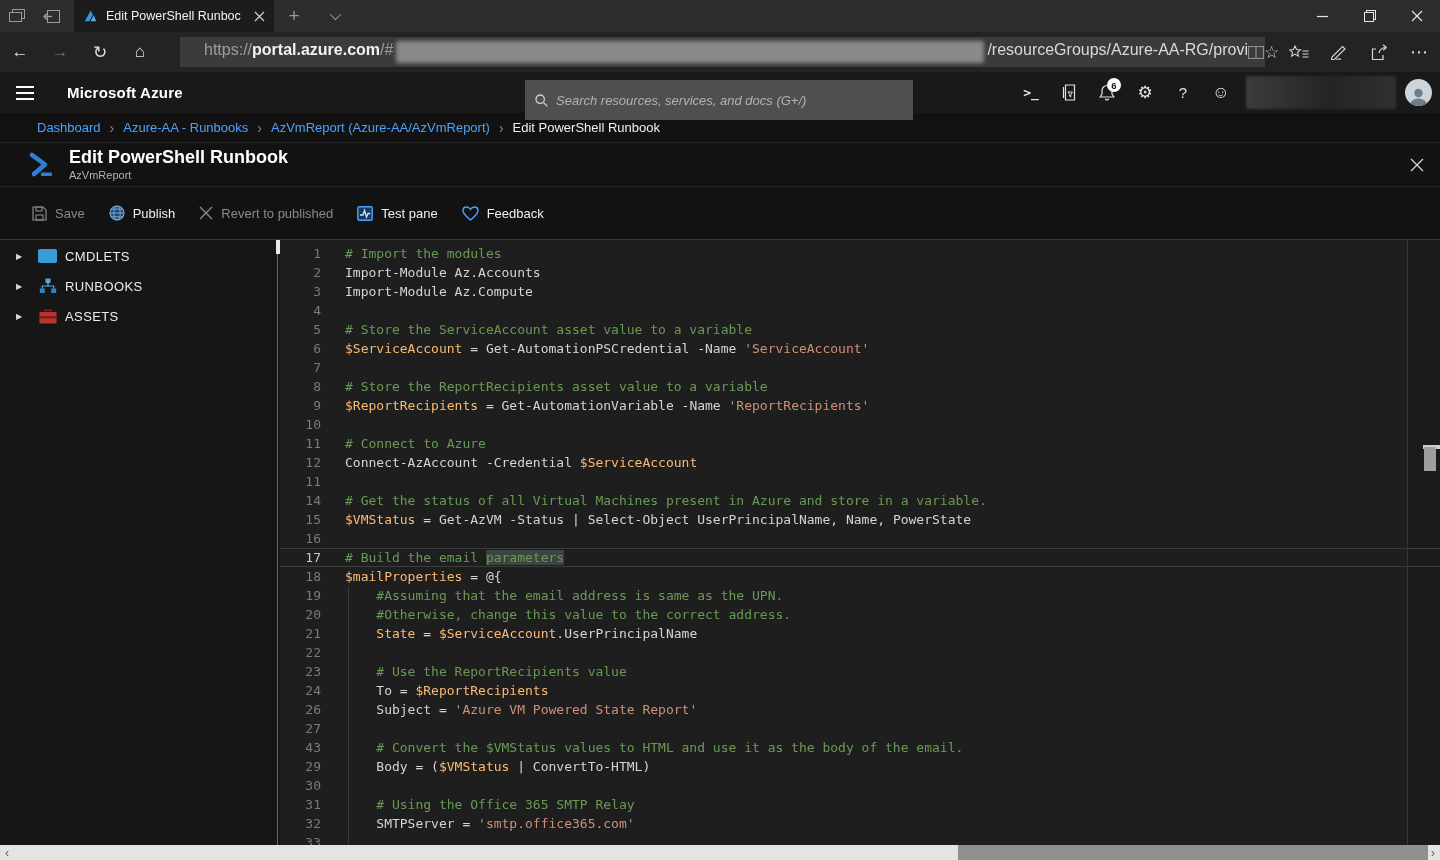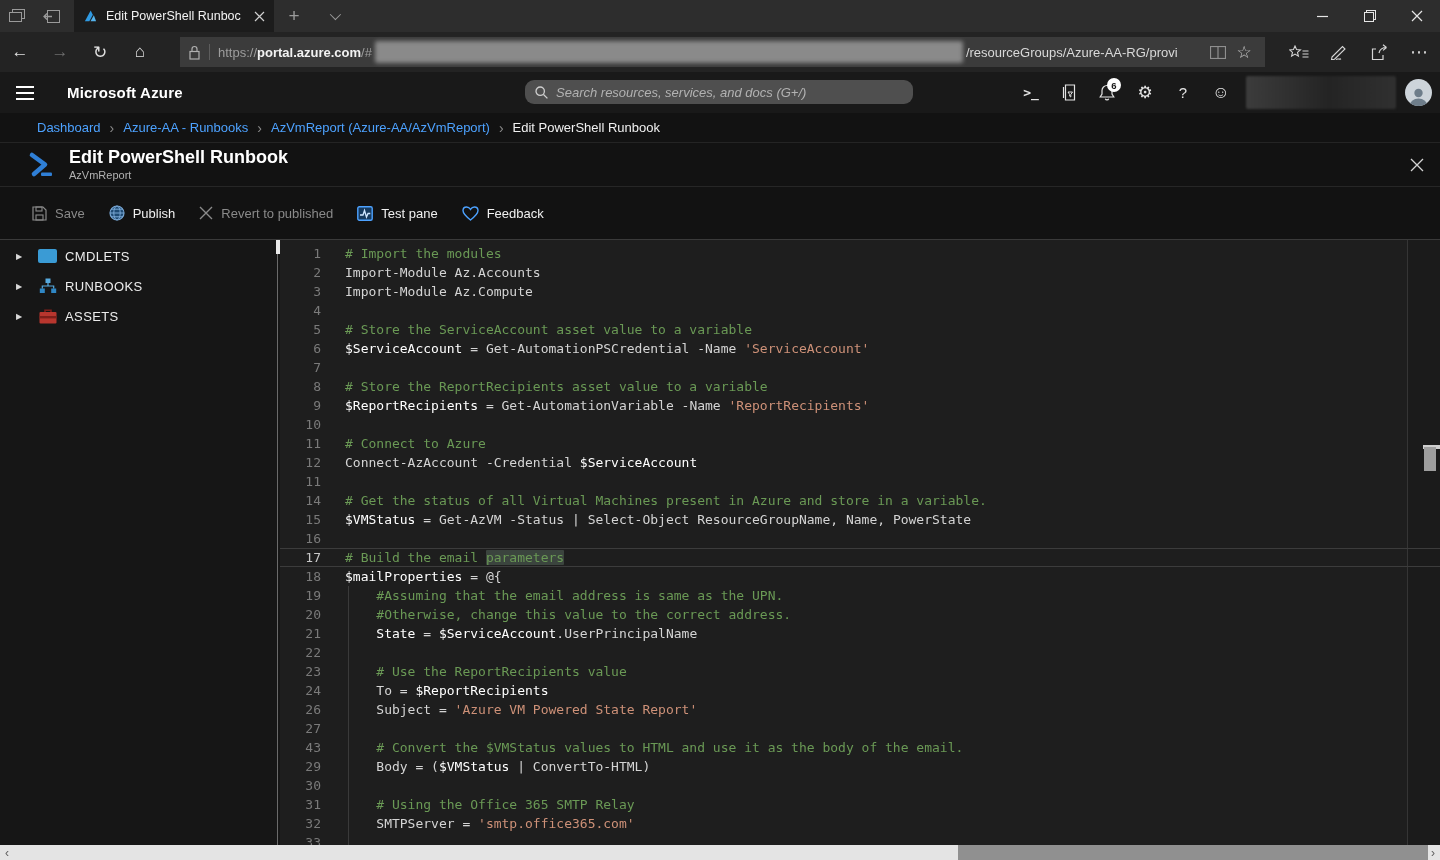--- a/index.html
+++ b/index.html
@@ -22,39 +22,39 @@
   .win-btn { width:47px; display:flex; align-items:center; justify-content:center; }
 
   
   .navbar { height:40px; background:#232323; display:flex; align-items:center; }
   .nav-btn { width:40px; height:40px; display:flex; align-items:center; justify-content:center;
              font-size:17px; color:#e0e0e0; }
   .nav-btn.dim { color:#6d6d6d; }
   .addressbar { margin-left:20px; width:1085px; height:30px; background:#3b3b3b;
                 display:flex; align-items:center; padding:0 8px; }
   .ab-div { width:1px; height:16px; background:#5d5d5d; margin:0 8px; }
-  .url { font-size:13px; color:#9d9d9d; white-space:nowrap; display:flex; align-items:center; }
+  .url { font-size:16px; color:#9d9d9d; white-space:nowrap; display:flex; align-items:flex-start; }
   .url b { color:#f2f2f2; font-weight:600; }
   .url-redacted { width:588px; height:22px; background:#8a8a8a; border-radius:2px;
                   margin:0 3px; filter:blur(2px); }
   .url-suffix { color:#d9d9d9; }
   .ab-icon { width:26px; display:flex; align-items:center; justify-content:center;
              color:#c9c9c9; font-size:15px; }
   .hub-row { margin-left:14px; display:flex; }
   .hub-btn { width:40px; height:40px; display:flex; align-items:center; justify-content:center;
              color:#d6d6d6; font-size:18px; }
 
   
   .az-header { height:41px; background:#191919; display:flex; align-items:center; position:relative; }
   .hamburger { width:50px; height:41px; display:flex; flex-direction:column; justify-content:center;
                align-items:center; gap:4px; }
   .hamburger span { display:block; width:18px; height:2px; background:#ffffff; }
   .brand { color:#ffffff; font-size:15px; font-weight:700; letter-spacing:.2px; margin-left:17px; }
-  .gsearch { position:absolute; left:525px; top:8px; width:388px; height:24px; background:#4f4f4f;
-             border-radius:9px; display:flex; align-items:center; padding:0 10px; gap:8px; }
+  .gsearch { position:absolute; left:525px; top:8px; width:388px; height:40px; background:#4f4f4f;
+             border-radius:0; display:flex; align-items:center; padding:0 10px; gap:8px; }
   .gsearch input { flex:1; border:none; outline:none; background:transparent; font-style:italic;
                    font-size:13px; color:#e8e8e8; font-family:"Liberation Sans",sans-serif; }
   .gsearch input::placeholder { color:#b2b2b2; }
   .az-right { margin-left:auto; display:flex; align-items:center; }
   .az-icon { width:38px; height:41px; display:flex; align-items:center; justify-content:center;
              color:#e4e4e4; font-size:16px; position:relative; }
   .cloudshell { font-family:"DejaVu Sans Mono",monospace; font-size:13px; font-weight:700; }
   .badge { position:absolute; top:6px; right:5px; min-width:14px; height:14px; border-radius:7px;
            background:#ffffff; color:#1a1a1a; font-size:9.5px; font-weight:700;
            display:flex; align-items:center; justify-content:center; padding:0 3px; }
@@ -101,21 +101,21 @@
   
   .editor { flex:1; position:relative; overflow:hidden; background:#1e1e1e;
             font-family:"DejaVu Sans Mono",monospace; font-size:13px; line-height:19px;
             padding-top:4px; }
   .row { display:flex; height:19px; position:relative; z-index:1; }
   .ln { width:41px; text-align:right; color:#7a7a7a; flex:none; user-select:none; }
   .codeline { padding-left:24px; white-space:pre; flex:1; color:#d4d4d4; }
   .row.cur { box-shadow:inset 0 1px 0 #3c3c3c, inset 0 -1px 0 #3c3c3c; }
   .row.cur .ln { color:#c8c8c8; }
   .tk-c { color:#6a9955; }
-  .tk-v { color:#ffffff; }
+  .tk-v { color:#fdba74; }
   .tk-s { color:#ce9178; }
   .tk-d { color:#d4d4d4; }
   .tk-hl { background:rgba(130,160,140,.30); border-radius:1px; }
   .indent-guide { position:absolute; left:68px; top:346px; width:1px; height:277px;
                   background:#3a3a3a; z-index:0; }
   .vsb { position:absolute; right:0; top:0; height:100%; width:33px; background:#1b1b1b;
          border-left:1px solid #353535; z-index:0; }
   .vsb-thumb { position:absolute; right:4px; top:207px; width:12px; height:24px;
                background:#9e9e9e; z-index:2; }
   .vsb-cap { position:absolute; right:0; top:205px; width:17px; height:4px; background:#cfcfcf; z-index:2; }
@@ -438,21 +438,21 @@
         <div class="row">
           <span class="ln">11</span>
           <span class="codeline"></span>
         </div>
         <div class="row">
           <span class="ln">14</span>
           <span class="codeline"><span class="tk-c"># Get the status of all Virtual Machines present in Azure and store in a variable.</span></span>
         </div>
         <div class="row">
           <span class="ln">15</span>
-          <span class="codeline"><span class="tk-v">$VMStatus</span><span class="tk-d"> = Get-AzVM -Status | Select-Object ResourceGroupName, Name, PowerState</span></span>
+          <span class="codeline"><span class="tk-v">$VMStatus</span><span class="tk-d"> = Get-AzVM -Status | Select-Object UserPrincipalName, Name, PowerState</span></span>
         </div>
         <div class="row">
           <span class="ln">16</span>
           <span class="codeline"></span>
         </div>
         <div class="row cur">
           <span class="ln">17</span>
           <span class="codeline"><span class="tk-c"># Build the email </span><span class="tk-c tk-hl">parameters</span></span>
         </div>
         <div class="row">

